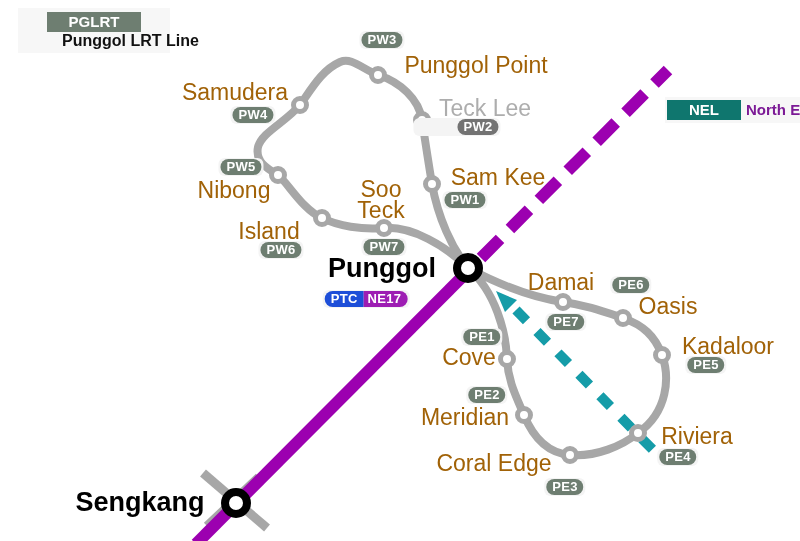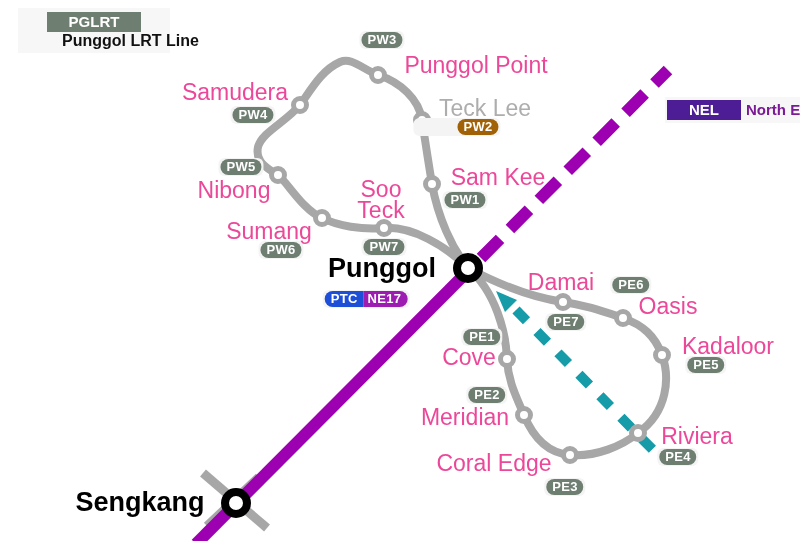--- a/index.html
+++ b/index.html
@@ -1,46 +1,46 @@
 <!DOCTYPE html>
 <html><head>
 <meta charset="utf-8">
 <style>
   html,body{margin:0;padding:0;background:#fff;}
   .map{position:relative;width:800px;height:541px;background:#fff;overflow:hidden;
        font-family:"Liberation Sans",sans-serif;}
   .map svg{position:absolute;left:0;top:0;}
 
   
-  .stn{position:absolute;transform:translate(-50%,-50%);font-size:23px;color:#ec4899;
+  .stn{position:absolute;transform:translate(-50%,-50%);font-size:23px;color:#a16207;
        white-space:nowrap;line-height:1.0;}
   .stn.future{color:#adadad;}
   .stn.two-line{white-space:pre-line;text-align:center;line-height:0.92;}
   .stn.itc{font-weight:bold;font-size:27px;color:#000;}
 
   
   .bwrap{position:absolute;transform:translate(-50%,-50%);background:#f4f4f4;
          border-radius:6px;padding:1px 2px;display:flex;}
   .pill{display:inline-block;color:#fff;font-weight:bold;font-size:13px;line-height:16px;
         padding:0 6px;border-radius:9px;letter-spacing:0.3px;}
   .pill.sage{background:#6e7e71;}
-  .pill.gray{background:#a16207;margin-left:42px;}
+  .pill.gray{background:#737373;margin-left:42px;}
   .pill.seg-l{border-radius:9px 0 0 9px;background:#1d4ed8;}
   .pill.seg-r{border-radius:0 9px 9px 0;padding-left:4px;background:#9d1db3;}
 
   
   .legend{position:absolute;background:#f7f7f7;text-align:center;}
   .legend .lbadge{display:inline-block;color:#fff;font-weight:bold;font-size:15px;
         line-height:20px;padding:0 22px;}
   .legend .ltext{font-weight:bold;font-size:16px;line-height:18px;white-space:nowrap;}
   .legend-pglrt{left:18px;top:8px;width:152px;padding:4px 0 3px 0;}
   .legend-pglrt .lbadge{background:#6e7e71;}
   .legend-pglrt .ltext{color:#111;margin-left:44px;}
   .legend-nel{left:665px;top:97px;width:133px;padding:3px 2px;display:flex;align-items:center;gap:5px;}
-  .legend-nel .lbadge{background:#4c1d95;}
+  .legend-nel .lbadge{background:#0f766e;}
   .legend-nel .ltext{color:#7c1a96;font-size:15px;}
   .legend-crl{left:592px;top:477px;width:188px;padding:4px 0 4px 0;}
   .legend-crl .lbadge{background:#159ca8;}
   .legend-crl .ltext{color:#222;}
 </style>
 </head>
 <body>
 
 <div class="map">
 
@@ -103,21 +103,21 @@
   <div class="stn" style="left:235px;top:92px">Samudera</div>
   <div class="bwrap" style="left:253px;top:115px">
       <span class="pill sage">PW4</span>
     </div>
 
   <div class="stn" style="left:234px;top:190px">Nibong</div>
   <div class="bwrap" style="left:241px;top:167px">
       <span class="pill sage">PW5</span>
     </div>
 
-  <div class="stn" style="left:269px;top:231px">Sumang</div>
+  <div class="stn" style="left:269px;top:231px">Island</div>
   <div class="bwrap" style="left:281px;top:250px">
       <span class="pill sage">PW6</span>
     </div>
 
   <div class="stn two-line" style="left:381px;top:200px">Soo
 Teck</div>
   <div class="bwrap" style="left:384px;top:247px">
       <span class="pill sage">PW7</span>
     </div>
 

